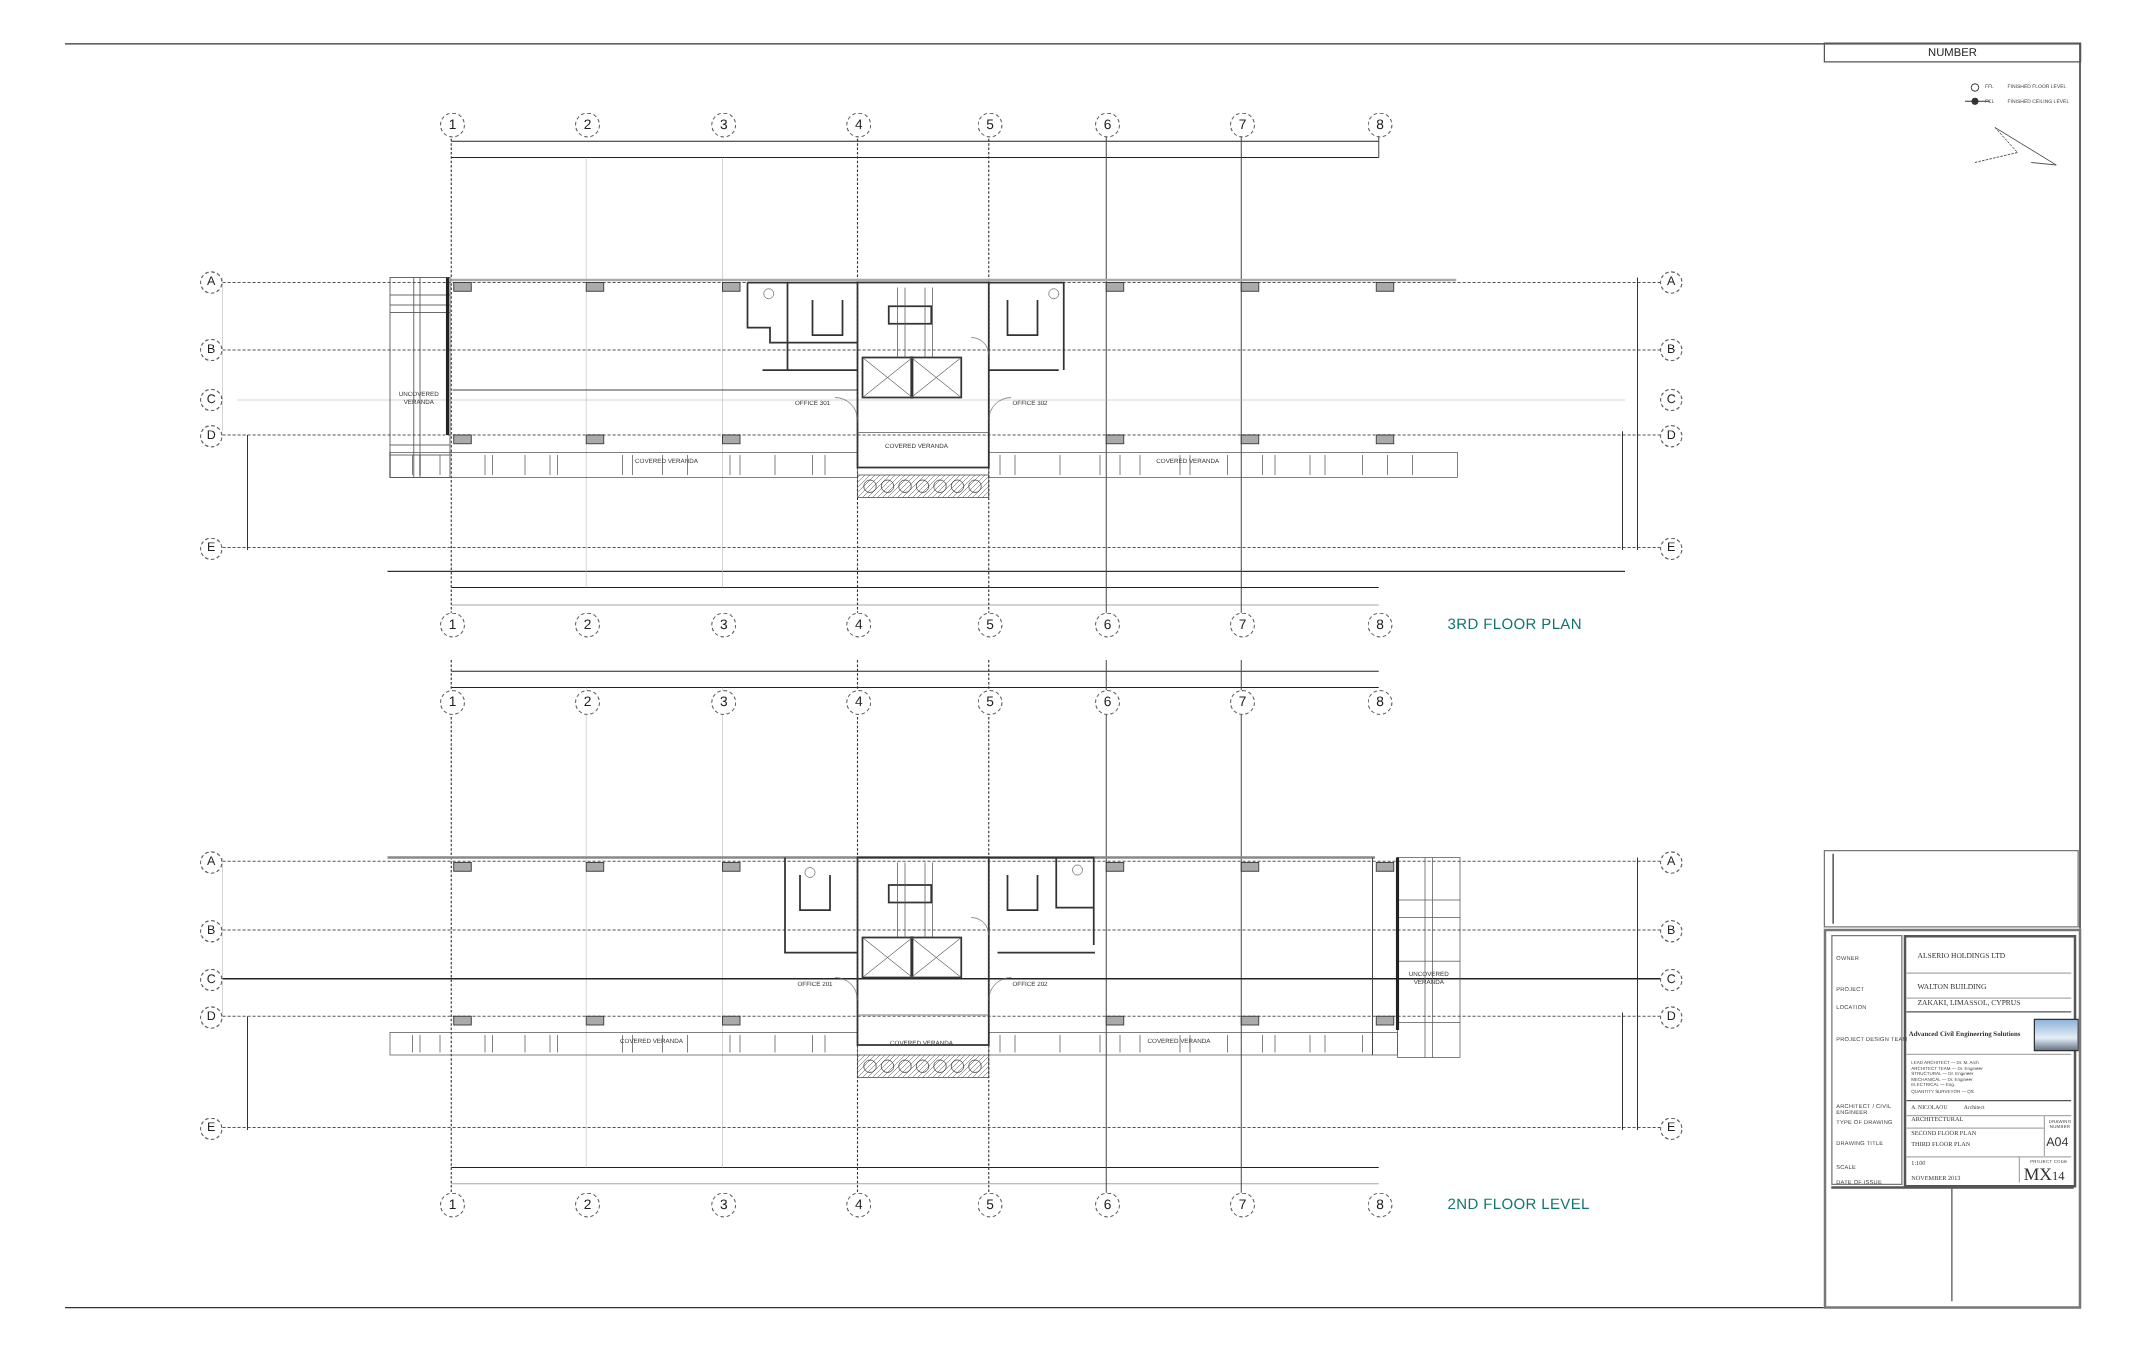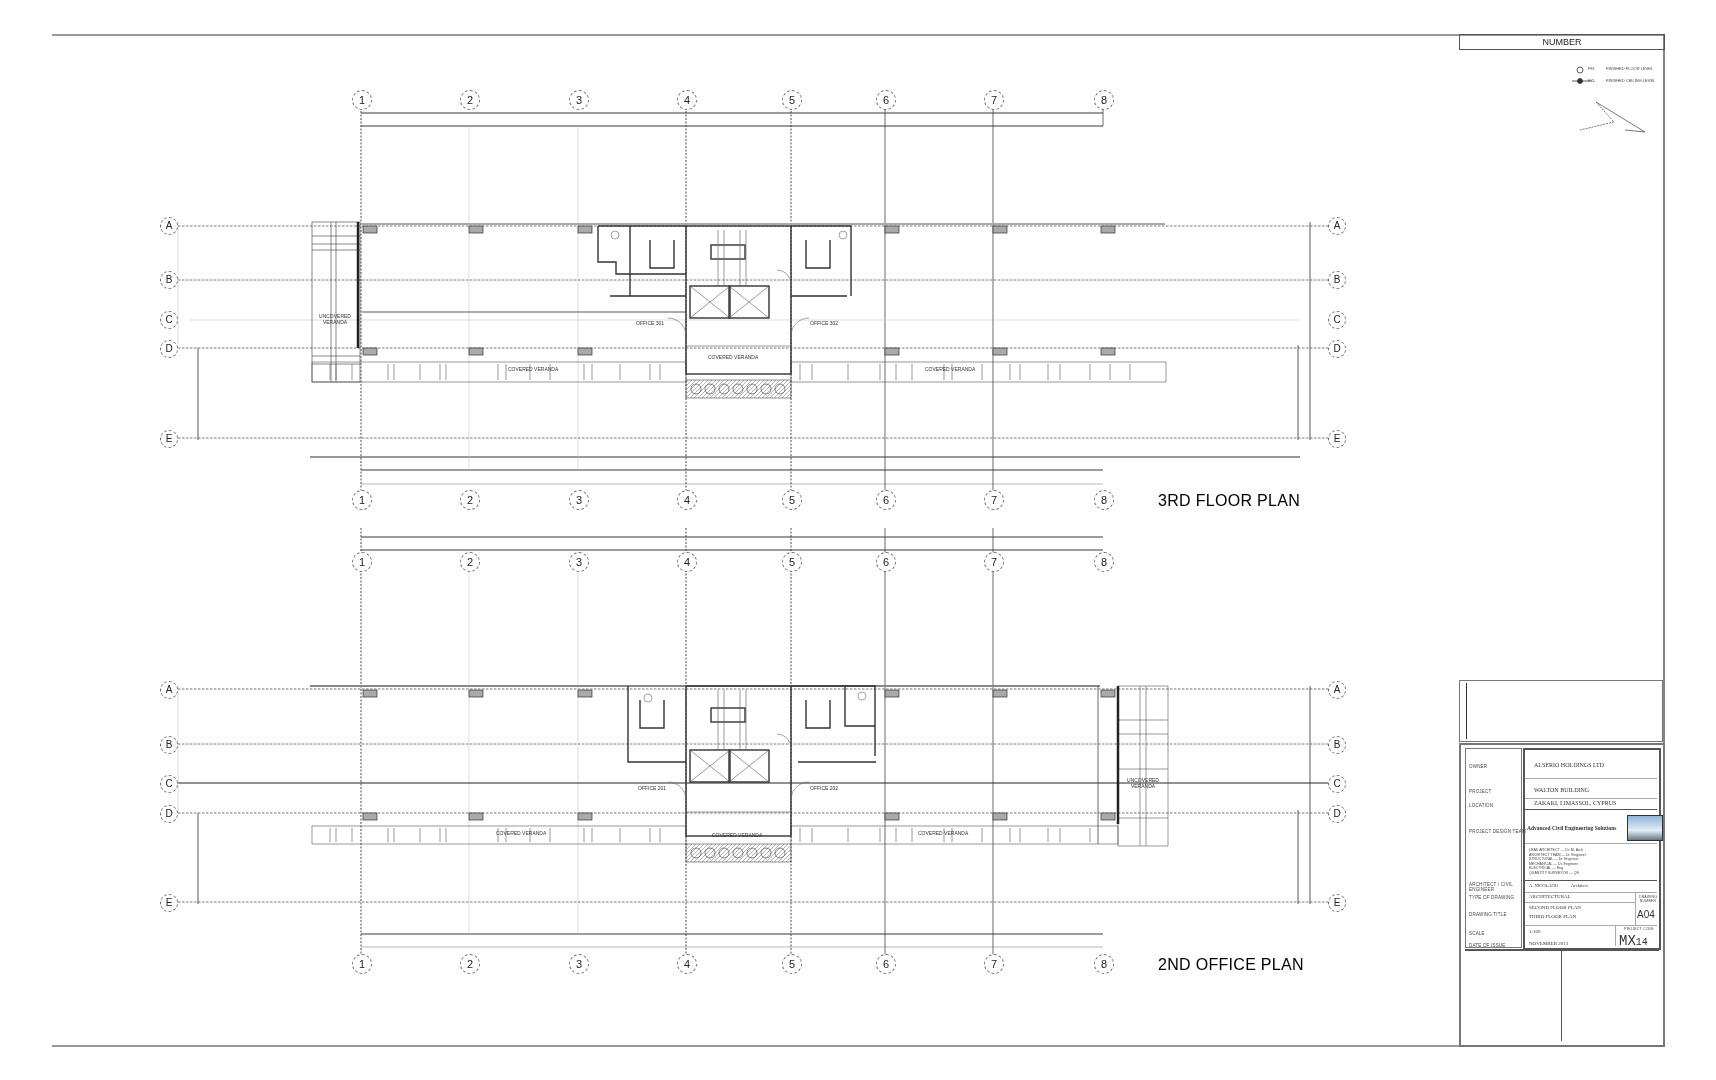--- a/index.html
+++ b/index.html
@@ -1,19 +1,19 @@
 <!DOCTYPE html>
 <html><head>
 <meta charset="utf-8">
 <style>
   html, body { margin:0; padding:0; background:#fff; }
   body { width:1716px; height:1080px; position:relative; overflow:hidden;
          font-family:"Liberation Sans", sans-serif; color:#222; }
   .sheet { position:absolute; left:0; top:0; width:1716px; height:1080px; }
-  .plan-title { position:absolute; font-size:16px; letter-spacing:0.3px; color:#000000; }
+  .plan-title { position:absolute; font-size:12px; letter-spacing:0.3px; color:#0f766e; }
   .notes-box { position:absolute; left:1459px; top:34px; width:204px; height:14px;
                border:1px solid #555; font-size:9px; text-align:center; line-height:14px; }
   .tb { position:absolute; border:2px solid #777; background:#fff; }
   .tb .lbl { position:absolute; font-size:4.5px; color:#444; letter-spacing:0.2px; }
   .tb .val { position:absolute; font-size:6px; color:#333; font-family:"Liberation Serif", serif; }
 </style>
 </head>
 <body>
 
 <div class="sheet">
@@ -349,21 +349,21 @@
 
 <div style="position:absolute;left:638px;top:785px;font-size:5px;color:#333;">OFFICE 201</div>
 <div style="position:absolute;left:810px;top:785px;font-size:5px;color:#333;">OFFICE 202</div>
 <div style="position:absolute;left:496px;top:830px;font-size:5px;color:#333;">COVERED VERANDA</div>
 <div style="position:absolute;left:712px;top:832px;font-size:5px;color:#333;">COVERED VERANDA</div>
 <div style="position:absolute;left:918px;top:830px;font-size:5px;color:#333;">COVERED VERANDA</div>
 <div style="position:absolute;left:1120px;top:777px;font-size:5px;color:#333;width:46px;text-align:center;">UNCOVERED VERANDA</div>
 
 
 <div class="plan-title" style="left:1158px;top:492px;">3RD FLOOR PLAN</div>
-<div class="plan-title" style="left:1158px;top:956px;">2ND OFFICE PLAN</div>
+<div class="plan-title" style="left:1158px;top:956px;">2ND FLOOR LEVEL</div>
 
 
 <div class="notes-box">NUMBER</div>
 <div style="position:absolute;left:1588px;top:66px;font-size:4px;color:#444;">FFL</div>
 <div style="position:absolute;left:1606px;top:66px;font-size:4px;color:#444;">FINISHED FLOOR LEVEL</div>
 <div style="position:absolute;left:1588px;top:78px;font-size:4px;color:#444;">FCL</div>
 <div style="position:absolute;left:1606px;top:78px;font-size:4px;color:#444;">FINISHED CEILING LEVEL</div>
 
 
 <div class="tb" style="left:1459px;top:680px;width:202px;height:60px;border-width:1.5px;">
@@ -418,18 +418,18 @@
   <div class="lbl" style="left:177px;top:150px;width:20px;text-align:center;font-size:3.5px;">DRAWING NUMBER</div>
   <div style="position:absolute;left:176px;top:164px;font-size:10px;color:#333;">A04</div>
   <div style="position:absolute;left:64px;top:180px;width:132px;border-top:1px solid #aaa;"></div>
   <div style="position:absolute;left:154px;top:180px;height:21px;border-left:1px solid #aaa;"></div>
 
   <div class="lbl" style="left:8px;top:186px;">SCALE</div>
   <div class="val" style="left:68px;top:184px;font-size:5px;">1:100</div>
   <div class="lbl" style="left:8px;top:198px;">DATE OF ISSUE</div>
   <div class="val" style="left:68px;top:196px;font-size:5px;">NOVEMBER 2013</div>
   <div class="lbl" style="left:160px;top:182px;width:36px;text-align:center;font-size:3.5px;">PROJECT CODE</div>
-  <div style="position:absolute;left:158px;top:188px;font-size:14px;color:#333;font-family:Liberation Mono, monospace;"><span>MX</span><span style="font-size:10px;">14</span></div>
+  <div style="position:absolute;left:158px;top:188px;font-size:14px;color:#333;font-family:Liberation Serif, serif;"><span>MX</span><span style="font-size:10px;">14</span></div>
 
   <div style="position:absolute;left:4px;top:204px;width:194px;height:92px;border-top:2px solid #555;"></div>
   <div style="position:absolute;left:100px;top:204px;height:92px;border-left:1.5px solid #555;"></div>
 </div>
 </div>
 
 </body></html>

